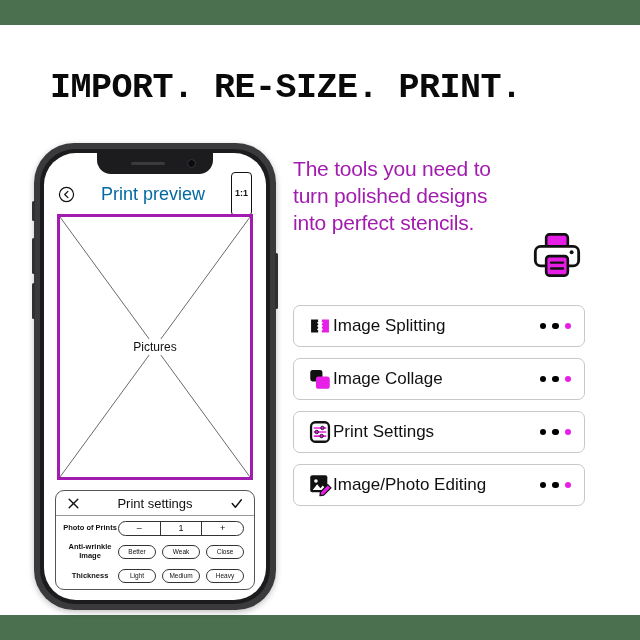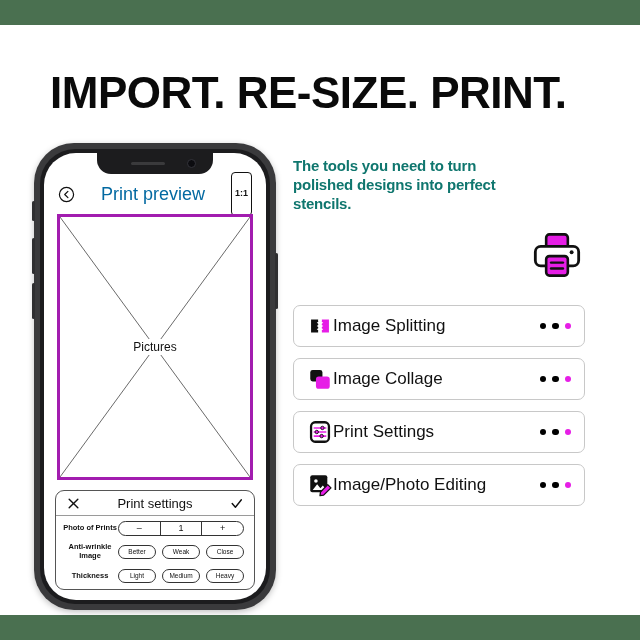--- a/index.html
+++ b/index.html
@@ -18,25 +18,25 @@
     background: #4a7050;
   }
   .band-top { top: 0; height: 25px; }
   .band-bottom { top: 615px; height: 25px; }
 
   .headline {
     position: absolute;
     left: 50px;
     top: 68px;
     width: 560px;
-    font-size: 44px;
+    font-size: 35px;
     font-weight: bold;
     letter-spacing: -0.5px;
     color: #0a0a0a;
-    font-family: Liberation Sans, sans-serif;
+    font-family: Liberation Mono, monospace;
     white-space: nowrap;
   }
 
   
   .phone {
     position: absolute;
     left: 34px;
     top: 143px;
     width: 242px;
     height: 467px;
@@ -220,23 +220,23 @@
   }
 
   
   .right-col {
     position: absolute;
     left: 293px;
     top: 156px;
     width: 296px;
   }
   .sub-head {
-    font-size: 15px;
-    font-weight: bold;
-    color: #0f766e;
+    font-size: 21px;
+    font-weight: normal;
+    color: #a21caf;
     line-height: 1.28;
     letter-spacing: -0.2px;
     width: 215px;
   }
   .printer-ico {
     position: absolute;
     right: 6px;
     top: 73px;
     width: 52px;
     height: 52px;

